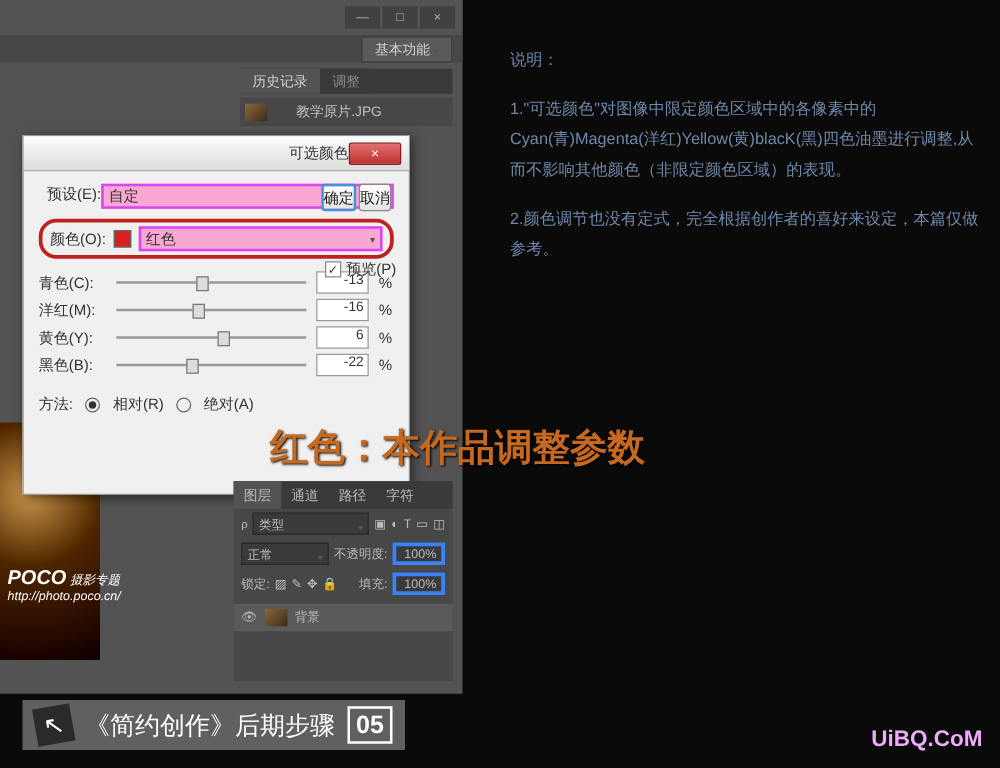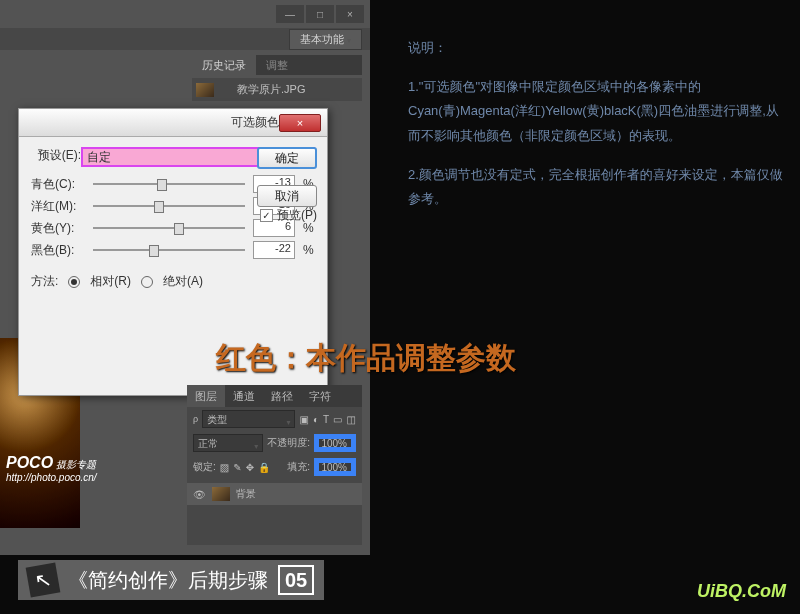--- a/index.html
+++ b/index.html
@@ -24,46 +24,46 @@
 .caret{font-size:8px;color:#555}
 .color-row{display:flex;align-items:center;gap:6px;margin:4px 0 10px;padding:3px 6px;border:3px solid #c02020;border-radius:14px}
 .swatch{width:14px;height:14px;background:#d82020;border:1px solid #666}
 .slider-row{display:flex;align-items:center;gap:8px;margin-bottom:4px}
 .slider-row label{width:54px;text-align:left}
 .slider-track{flex:1;height:14px;position:relative}
 .slider-track::before{content:"";position:absolute;left:0;right:0;top:6px;height:2px;background:#999}
 .slider-thumb{position:absolute;top:2px;width:10px;height:12px;background:#ddd;border:1px solid #777}
 .num-input{width:42px;height:18px;border:1px solid #999;background:#fff;text-align:right;padding:0 3px;font-size:11px}
 .pct{width:12px}
-.btn-col{position:absolute;right:10px;top:38px;width:60px;display:flex;flex-direction:column;gap:16px}
+.btn-col{position:absolute;right:10px;top:38px;width:60px;display:flex;flex-direction:row;gap:2px}
 .dbtn{height:22px;border:1px solid #888;background:linear-gradient(#fdfdfd,#e4e4e4);border-radius:3px;font-size:12px;color:#222;display:flex;align-items:center;justify-content:center}
 .dbtn.primary{border:2px solid #4a90d9}
 .chk-row{position:absolute;right:10px;top:98px;display:flex;align-items:center;gap:4px;font-size:12px;color:#333}
 .chk{width:13px;height:13px;border:1px solid #888;background:#fff;display:flex;align-items:center;justify-content:center;font-size:10px;color:#333}
 .method-row{display:flex;align-items:center;gap:10px;margin-top:14px;font-size:12px}
 .radio{width:12px;height:12px;border:1px solid #666;border-radius:50%;display:inline-flex;align-items:center;justify-content:center}
 .radio.on::after{content:"";width:6px;height:6px;background:#333;border-radius:50%}
 .bottom-panel{position:absolute;right:8px;bottom:10px;width:175px;height:160px;background:#474747;font-size:10px;color:#bbb}
 .bp-tabs{display:flex;height:22px;background:#3a3a3a}
 .bp-tab{padding:4px 8px;font-size:11px}
 .bp-tab.active{background:#535353}
 .bp-row{display:flex;align-items:center;gap:4px;padding:3px 6px}
 .bp-select{flex:1;height:18px;background:#3a3a3a;border:1px solid #2a2a2a;padding:0 4px;display:flex;align-items:flex-end;justify-content:space-between;font-size:10px}
-.bp-val{width:42px;height:18px;background:#3a3a3a;border:5px solid #3b82f6;text-align:right;padding:0 4px;display:flex;align-items:center;justify-content:flex-end}
+.bp-val{width:42px;height:18px;background:#3a3a3a;border:3px solid #3b82f6;text-align:right;padding:0 4px;display:flex;align-items:center;justify-content:flex-end}
 .bp-layer{display:flex;align-items:center;gap:6px;padding:4px 6px;background:#5a5a5a;margin-top:4px}
 .texture{position:absolute;left:0;top:338px;width:80px;height:190px;background:radial-gradient(circle at 30% 30%,#b89058,#5a3a1a 40%,#2a1a0a);filter:contrast(1.3)}
 .poco{position:absolute;left:6px;bottom:72px;color:#fff;font-size:10px;font-style:italic}
 .poco .big{font-size:16px;font-weight:bold}
 .footer{position:absolute;left:18px;bottom:14px;height:40px;background:#606060;display:flex;align-items:center;gap:10px;padding:0 10px;color:#fff;font-size:20px}
 .footer-icon{width:30px;height:30px;background:#2a2a2a;display:flex;align-items:center;justify-content:center;transform:rotate(-10deg)}
 .footer-num{width:36px;height:30px;border:2px solid #fff;display:flex;align-items:center;justify-content:center;font-weight:bold;font-size:20px}
 .desc{position:absolute;left:408px;top:36px;width:378px;color:#6f88aa;font-size:13px;line-height:1.9}
 .desc p{margin-bottom:14px}
 .heading{position:absolute;left:216px;top:338px;font-size:30px;font-weight:bold;color:#c56820;text-shadow:1px 1px 2px #000}
-.uibq{position:absolute;right:14px;bottom:12px;color:#bef264;font-size:18px;font-style:italic;font-weight:bold}
+.uibq{position:absolute;right:14px;bottom:12px;color:#f0abfc;font-size:18px;font-weight:bold}
 </style>
 </head>
 <body>
 
 <div class="ps-window">
   <div class="titlebar">
     <div class="winbtn">—</div>
     <div class="winbtn">□</div>
     <div class="winbtn">×</div>
   </div>
@@ -84,20 +84,28 @@
   <div class="dialog">
     <div class="dlg-title">
       <span>可选颜色</span>
       <span class="dlg-close">×</span>
     </div>
     <div class="dlg-body">
       <div class="row">
         <label>预设(E):</label>
         <div class="select" style="width:118px">
             <span>自定</span>
+            <span class="caret">▾</span>
+          </div>
+      </div>
+      <div class="color-row">
+        <label>颜色(O):</label>
+        <span class="swatch"></span>
+        <div class="select" style="width:86px">
+            <span>红色</span>
             <span class="caret">▾</span>
           </div>
       </div>
 
       <div class="slider-row">
         <label>青色(C):</label>
         <div class="slider-track">
             <div class="slider-thumb" style="left:42%"></div>
           </div>
         <div class="num-input">-13</div>

